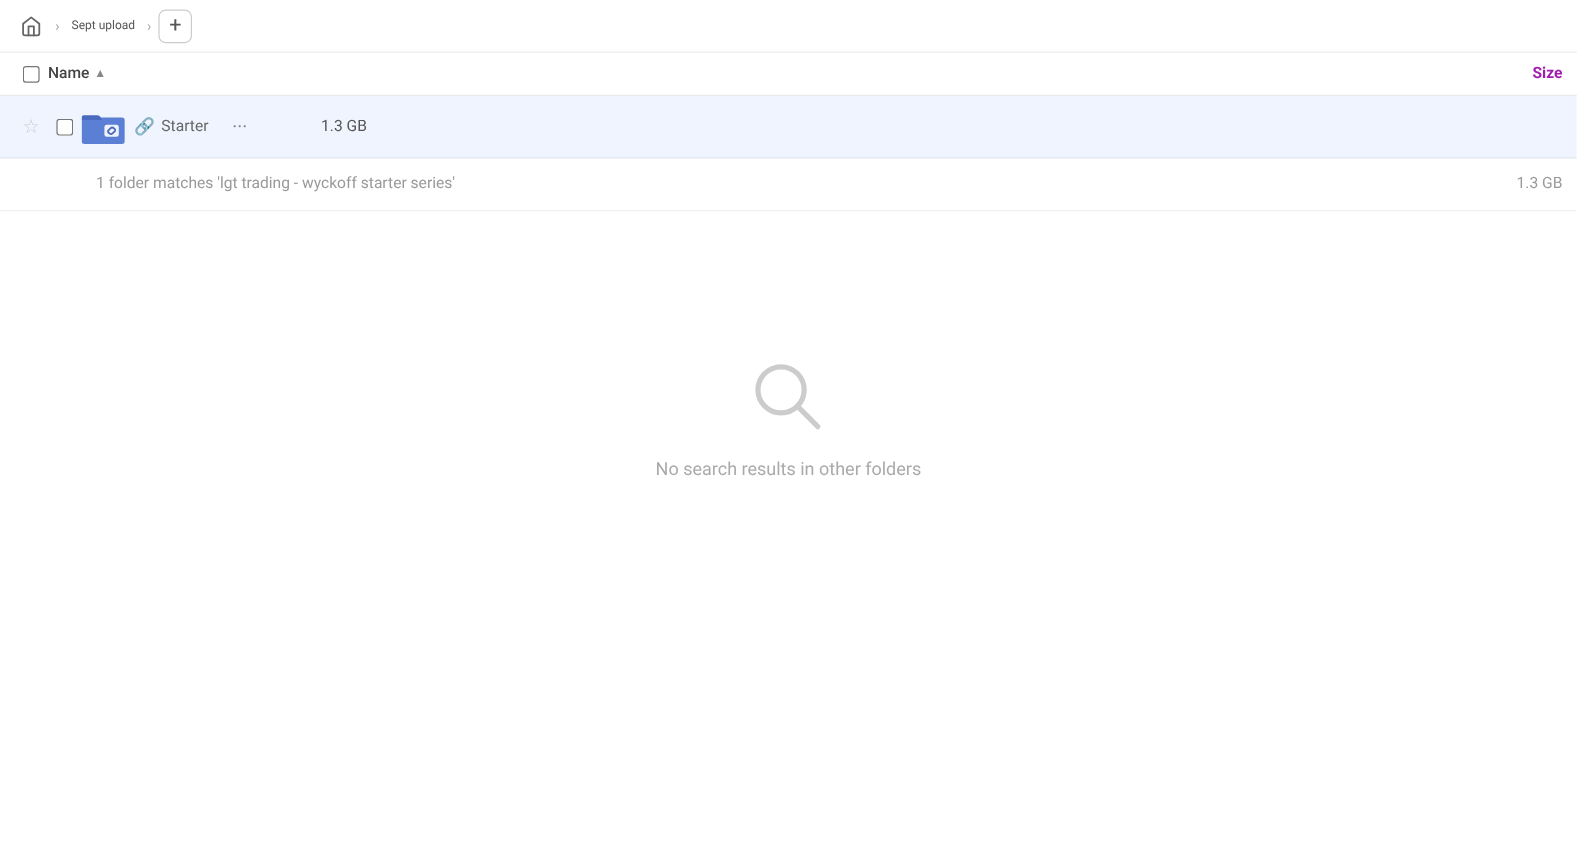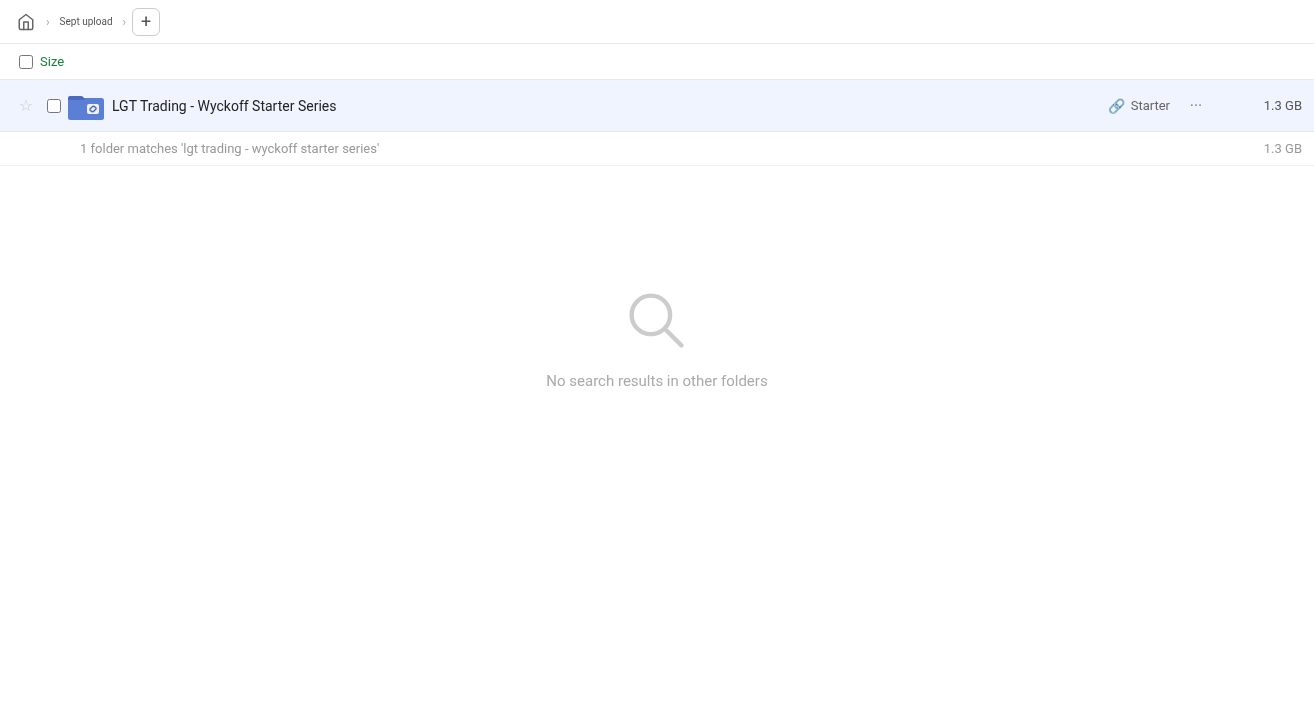--- a/index.html
+++ b/index.html
@@ -97,23 +97,24 @@
       user-select: none;
     }
 
     .col-name-header .sort-arrow {
       font-size: 10px;
       color: #888;
     }
 
     .col-size-header {
       width: 80px;
-      font-size: 13px;
-      color: #15803d;
-      font-weight: 400;
+      text-align: right;
+      font-size: 13px;
+      color: #a21caf;
+      font-weight: 700;
     }
 
     
     .file-row {
       display: flex;
       align-items: center;
       padding: 0 12px;
       height: 52px;
       background: #f0f4ff;
       border-bottom: 1px solid #e0e8f0;
@@ -191,21 +192,21 @@
       text-align: right;
       font-size: 13px;
       color: #555;
     }
 
     
     .match-info-row {
       display: flex;
       align-items: center;
       padding: 0 12px 0 80px;
-      height: 34px;
+      height: 44px;
       border-bottom: 1px solid #f0f0f0;
       background: #fff;
     }
 
     .match-text {
       flex: 1;
       font-size: 13px;
       color: #999;
     }
 
@@ -262,20 +263,24 @@
   <span class="breadcrumb-chevron">›</span>
   <span class="breadcrumb-item">Sept upload</span>
   <span class="breadcrumb-chevron">›</span>
   <div class="add-button">+</div>
 </div>
 
 <div class="col-headers">
   <div class="col-checkbox">
     <input type="checkbox" style="">
   </div>
+  <div class="col-name-header">
+    <span>Name</span>
+    <span class="sort-arrow">▲</span>
+  </div>
   <div class="col-size-header">Size</div>
 </div>
 
 <div class="file-row">
   <div class="star-area">
     <span class="star-icon">☆</span>
   </div>
   <div class="file-checkbox">
     <input type="checkbox" style="">
   </div>
@@ -286,21 +291,20 @@
 
       <path d="M0 9 L0 7 Q0 5 2 5 L13 5 Q15 5 16 7 L17 9 Z" fill="#4a6abf"></path>
 
       <g transform="translate(19, 13)">
         <rect x="0" y="0" width="12" height="10" rx="2" fill="#fff" opacity="0.9"></rect>
         <path d="M3 5 L5 3 Q6.5 1.5 8 3 L9 4" stroke="#4a6abf" stroke-width="1.5" fill="none" stroke-linecap="round"></path>
         <path d="M9 5 L7 7 Q5.5 8.5 4 7 L3 6" stroke="#4a6abf" stroke-width="1.5" fill="none" stroke-linecap="round"></path>
       </g>
     </svg>
   </div>
-  <span class="file-name">LGT Trading - Wyckoff Starter Series</span>
   <div class="shared-badge">
     <span class="link-icon">🔗</span>
     <span>Starter</span>
   </div>
   <div class="more-btn">
     <span>···</span>
   </div>
   <div class="file-size">1.3 GB</div>
 </div>
 

